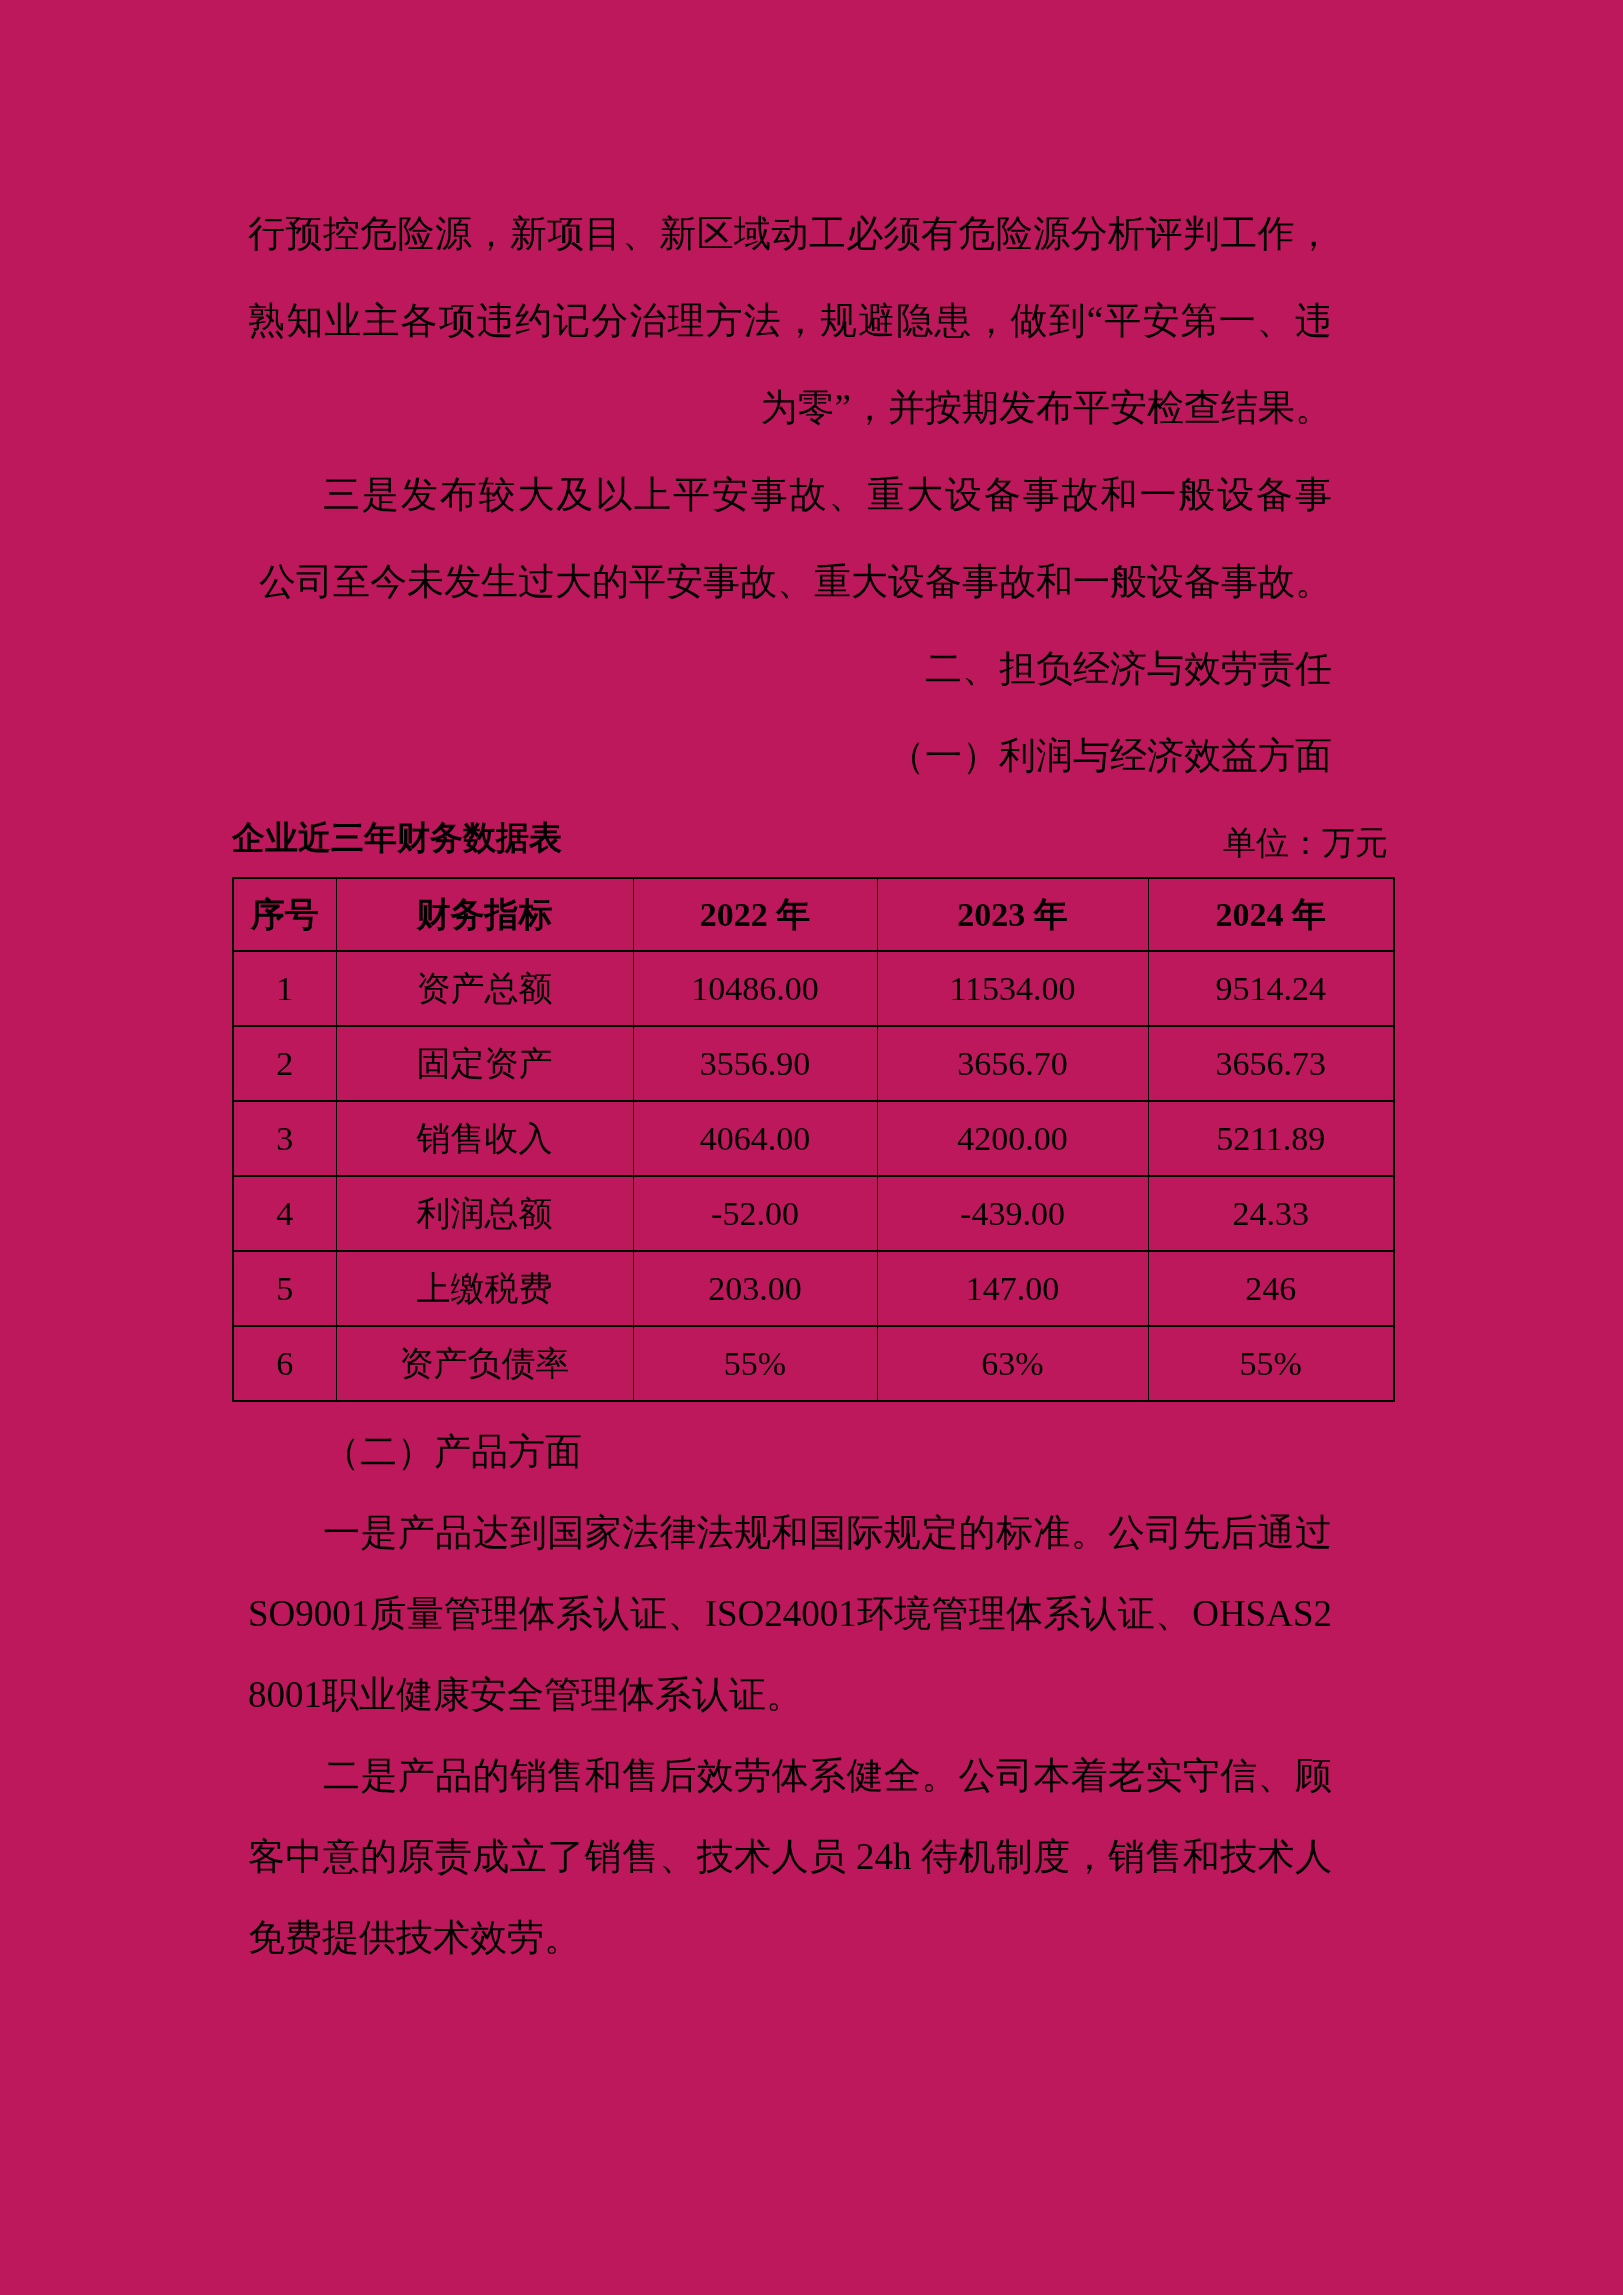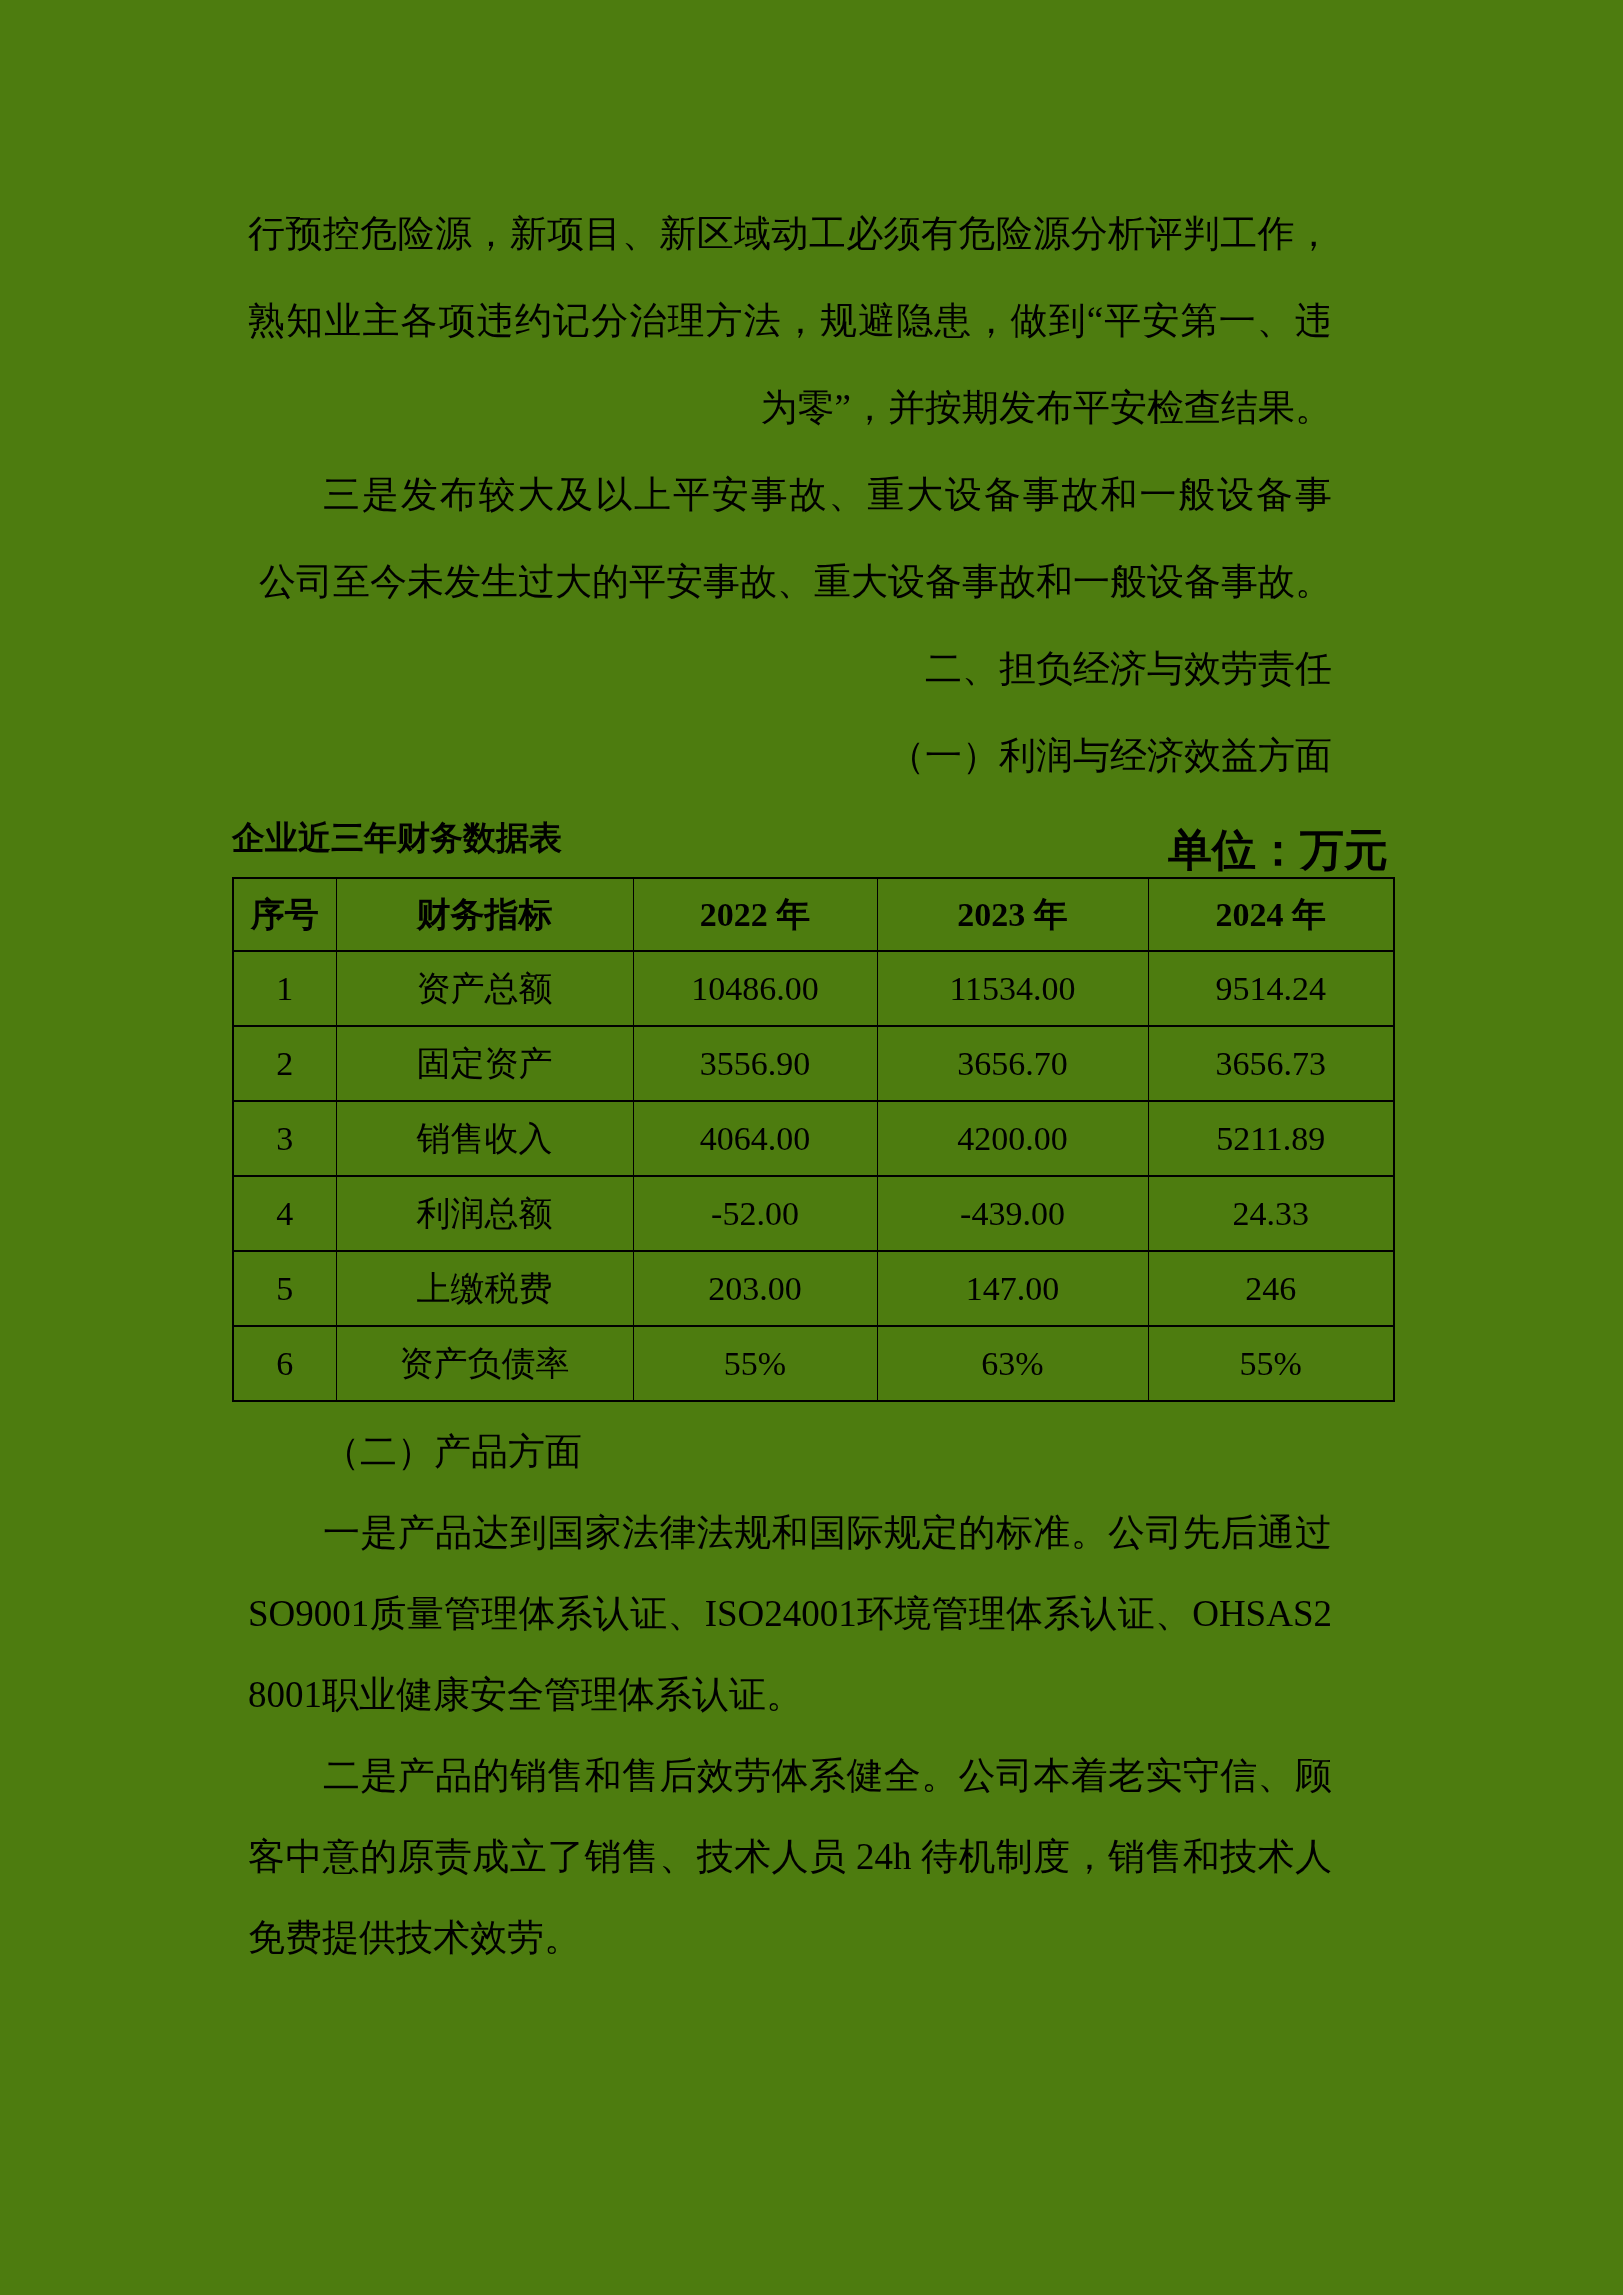--- a/index.html
+++ b/index.html
@@ -1,21 +1,21 @@
 <!DOCTYPE html>
 <html style="font-size:7.9px"><head>
 <meta charset="utf-8">
 <style>
   html, body { margin:0; padding:0; background:#888; }
   .page {
     position: relative;
     width: 1623px;
     height: 2295px;
     margin: 0 auto;
-    background: #4d7c0f;
+    background: #be185d;
     color: #000000;
     font-family: "Liberation Serif", "DejaVu Serif", serif;
     box-sizing: border-box;
     padding: 190px 291px 0 248px;
     overflow: hidden;
   }
   
   .tline {
     font-size: 37px;
     line-height: 87px;
@@ -46,23 +46,23 @@
     line-height: 78px;
   }
   .caption-title {
     width: 100%;
     text-align: left;
     font-weight: bold;
     font-size: 33px;
   }
   .caption-unit {
     position: absolute;
-    top: 13px; right: 4.9px;
-    font-size: 44px;
-    font-weight: bold;
+    top: 5px; right: 4.9px;
+    font-size: 33px;
+    font-weight: normal;
   }
 
   
   table.fin {
     width: 1161px;
     margin-left: -16px;
     border-collapse: collapse;
     table-layout: fixed;
     border: 2.9px solid #000;
   }

